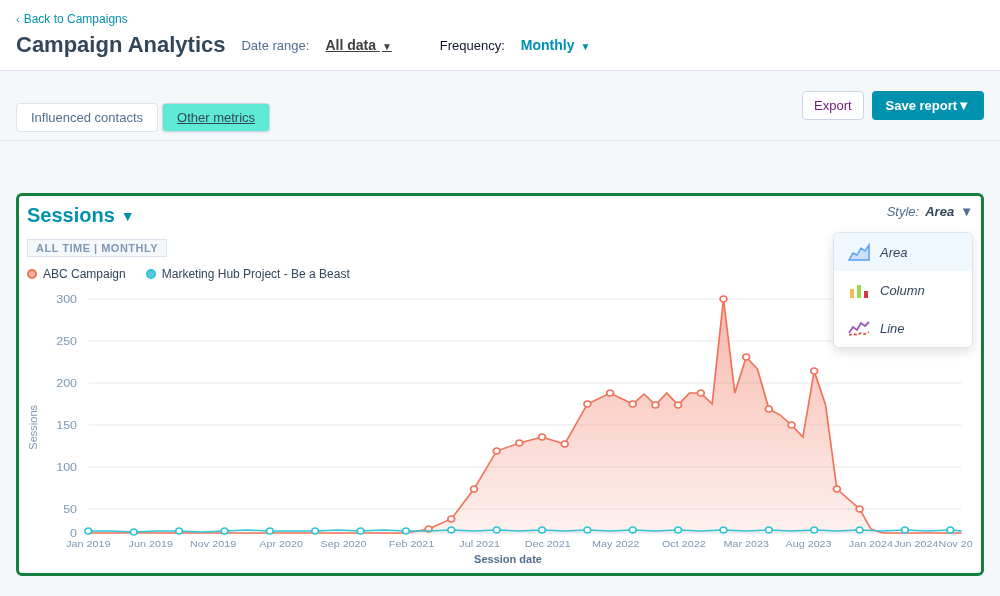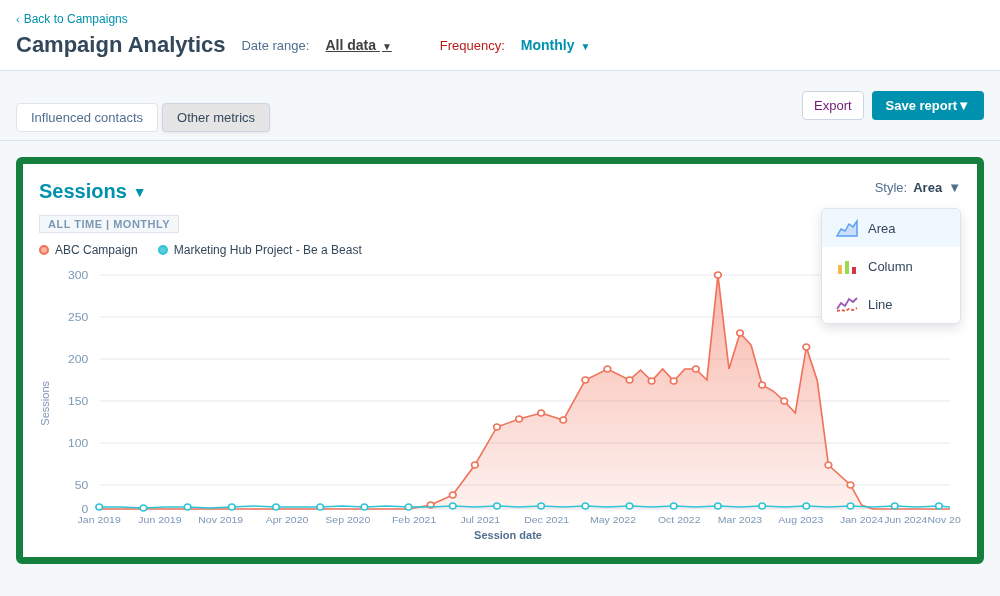--- a/index.html
+++ b/index.html
@@ -6,39 +6,39 @@
     body { font-family: -apple-system, BlinkMacSystemFont, 'Segoe UI', Helvetica, Arial, sans-serif; background: #f5f8fa; font-size: 14px; color: #33475b; }
 
     .top-bar { background: #fff; border-bottom: 1px solid #dde4ed; padding: 10px 16px 12px; }
     .back-link { font-size: 12px; color: #0091ae; text-decoration: none; display: inline-flex; align-items: center; gap: 4px; margin-bottom: 6px; cursor: pointer; }
     .back-chevron { font-size: 11px; }
     .title-row { display: flex; align-items: center; gap: 16px; flex-wrap: wrap; }
     .page-title { font-size: 22px; font-weight: 700; color: #33475b; }
     .date-range-label { font-size: 13px; color: #516f90; }
     .date-range-value { color: #404040; font-weight: 600; cursor: pointer; text-decoration: underline; }
     .chevron-down { font-size: 10px; margin-left: 2px; }
-    .frequency-label { font-size: 13px; color: #b91c1c; padding-left: 32px; }
+    .frequency-label { font-size: 13px; color: #0f172a; padding-left: 32px; }
     .frequency-value { color: #0091ae; font-weight: 600; cursor: pointer; }
 
     .tab-bar { background: #f5f8fa; border-bottom: 1px solid #dde4ed; padding: 8px 16px; display: flex; align-items: center; justify-content: space-between; }
     .tab-group { display: flex; gap: 4px; margin-top: 24px; }
     .tab-btn { padding: 6px 14px; border: 1px solid #dde4ed; background: #fff; border-radius: 4px; font-size: 13px; color: #516f90; cursor: pointer; }
-    .tab-btn.active { background: #e5e5e5; border-color: #cbd6e2; color: #33475b; box-shadow: 0 1px 3px rgba(0,0,0,0.08); }
+    .tab-btn.active { background: #5eead4; border-color: #cbd6e2; color: #33475b; box-shadow: 0 1px 3px rgba(0,0,0,0.08); text-decoration: underline; }
     .action-group { display: flex; gap: 8px; }
     .export-btn { padding: 6px 11px; border: 1px solid #cbd6e2; background: #fff; border-radius: 4px; font-size: 13px; color: #701a75; cursor: pointer; }
     .save-report-btn { padding: 6px 14px; background: #0091ae; border: none; border-radius: 4px; font-size: 13px; color: #fff; cursor: pointer; display: flex; align-items: center; gap: 0; font-weight: 600; }
 
     .main-content { padding: 16px; }
-    .chart-card { background: #fff; border: 7px solid #15803d; border-radius: 6px; padding: 16px; position: relative; }
+    .chart-card { background: #fff; border: 3px solid #15803d; border-radius: 6px; padding: 8px; position: relative; margin-top: 36px; }
 
     .chart-header { display: flex; justify-content: space-between; align-items: flex-start; margin-bottom: 12px; }
     .sessions-title { font-size: 20px; font-weight: 700; color: #0091ae; display: flex; align-items: center; gap: 6px; cursor: pointer; }
     .sessions-dropdown { font-size: 14px; color: #0091ae; }
 
-    .style-dropdown-area { position: relative; }
+    .style-dropdown-area { position: relative; font-style: italic; }
     .style-label { font-size: 13px; color: #516f90; display: flex; align-items: center; gap: 6px; cursor: pointer; }
     .style-value { color: #33475b; font-weight: 600; }
 
     .style-dropdown-menu { position: absolute; right: 0; top: 28px; background: #fff; border: 1px solid #dde4ed; border-radius: 6px; box-shadow: 0 4px 12px rgba(0,0,0,0.12); width: 140px; z-index: 100; overflow: hidden; }
     .style-menu-item { display: flex; align-items: center; gap: 10px; padding: 10px 14px; cursor: pointer; font-size: 13px; color: #33475b; }
     .style-menu-item.selected { background: #f0f8ff; }
     .style-icon { width: 22px; height: 18px; display: flex; align-items: center; justify-content: center; }
 
     .time-badge { display: inline-block; background: #f5f8fa; border: 1px solid #dde4ed; border-radius: 0; font-size: 11px; font-weight: 700; color: #7c98b6; padding: 2px 8px; margin-bottom: 10px; letter-spacing: 0.5px; }
 

